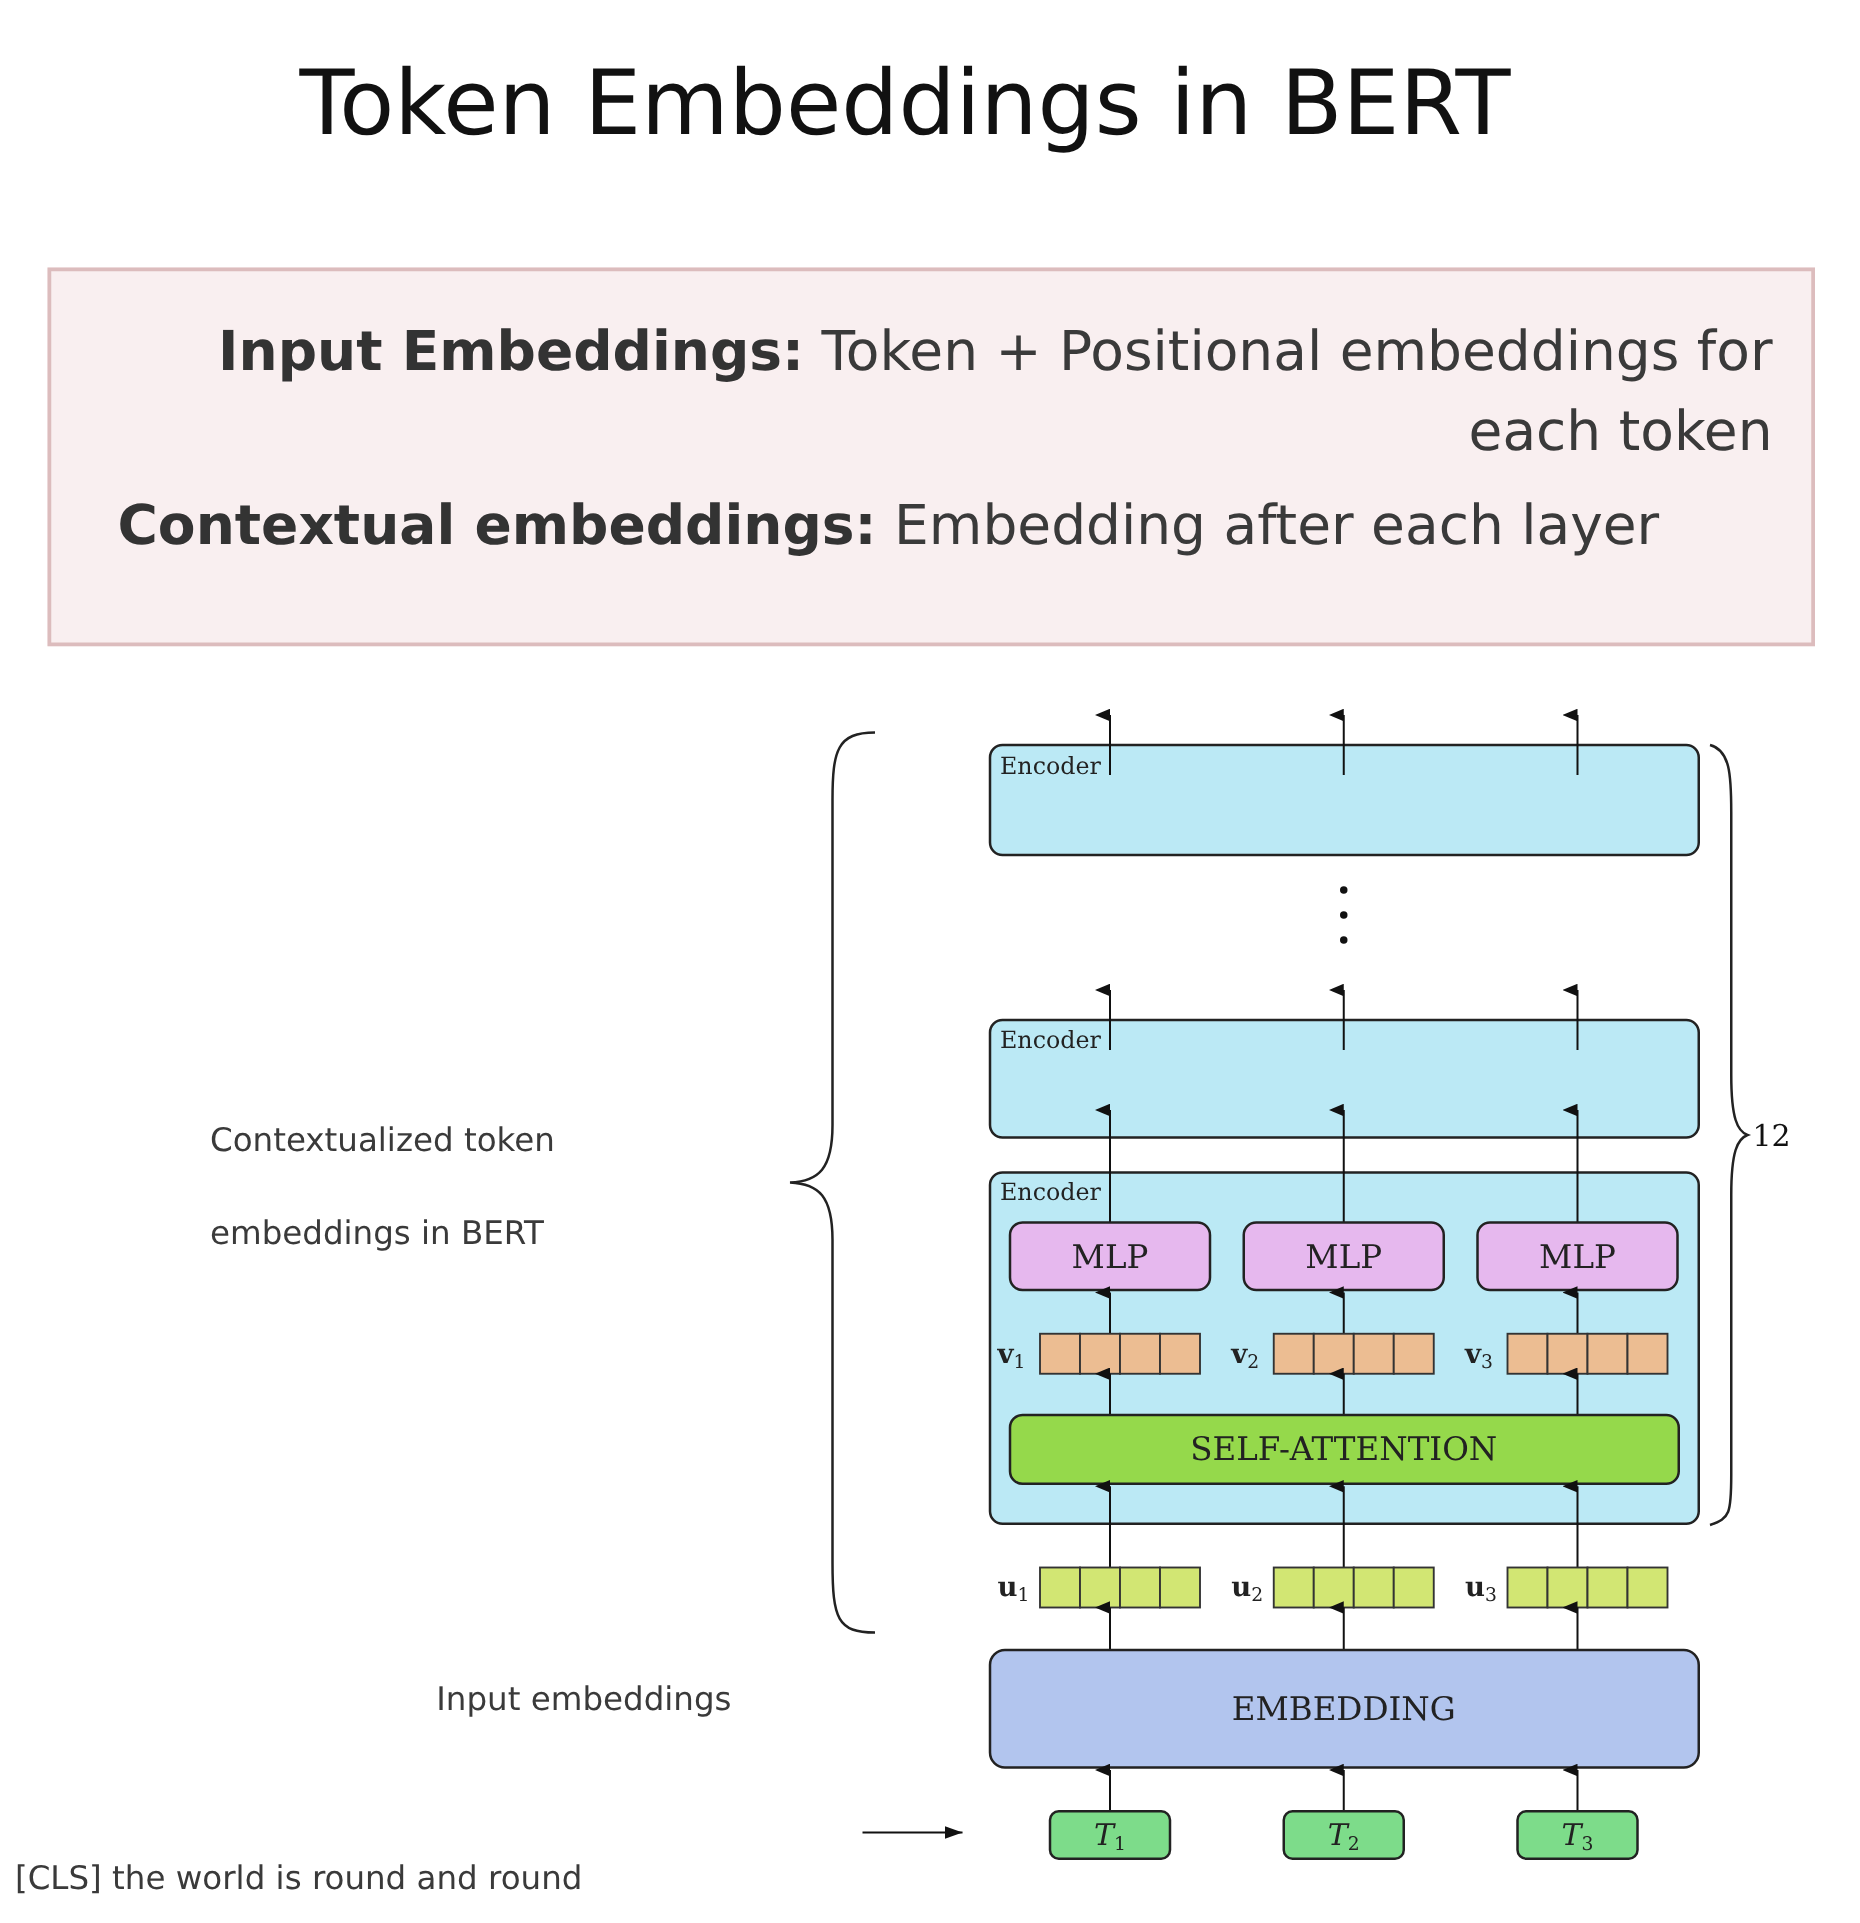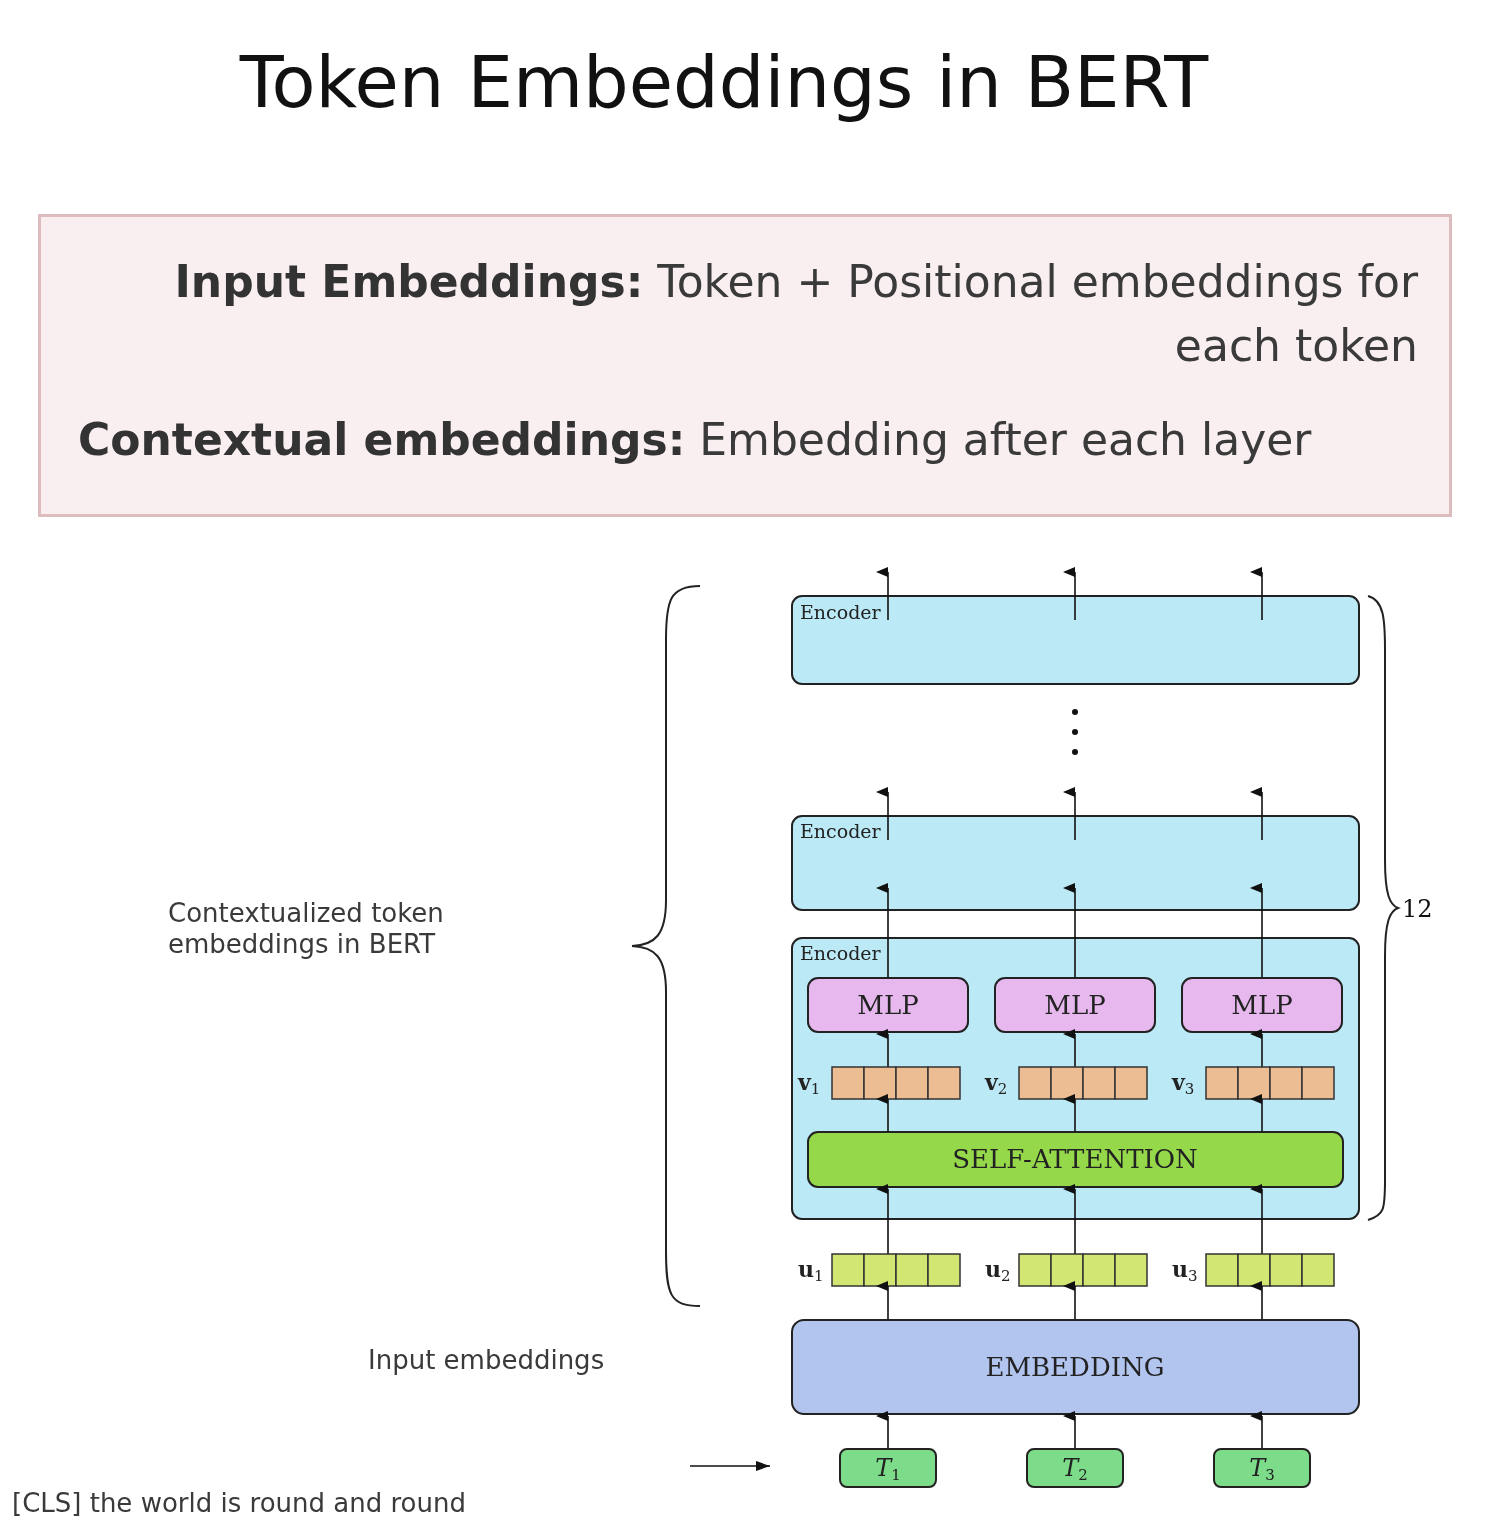--- a/index.html
+++ b/index.html
@@ -2,37 +2,37 @@
 <html><head>
 <meta charset="utf-8">
 <style>
   html, body { margin:0; padding:0; background:#ffffff; }
   body { width:1488px; height:1538px; position:relative; overflow:hidden; font-family:"DejaVu Sans", sans-serif; }
   .title { position:absolute; left:0; top:40px; width:1448px; text-align:center; font-size:72px; color:#111; letter-spacing:0px; }
   .defbox { position:absolute; left:38px; top:214px; width:1414px; height:303px; background:#f9eff0; border:3px solid #dcbcbd; box-sizing:border-box; }
   .defline { position:absolute; left:38px; font-size:44px; color:#3a3a3a; line-height:64px; }
   .defline b { color:#333; font-weight:bold; }
   #def1 { top:250px; width:1340px;text-align:right; }
-  #def2 { top:408px; }
+  #def2 { top:389px;margin-left:16px; }
   .lbl { position:absolute; font-size:26px; color:#3a3a3a; }
   svg { position:absolute; left:0; top:0; }
   .serif { font-family:"DejaVu Serif", "Liberation Serif", serif; }
 </style>
 </head>
 <body>
 
 <div class="title">Token Embeddings in BERT</div>
 
 <div class="defbox"></div>
 <div class="defline" id="def1" style="left:78px;"><b>Input Embeddings:</b><span> Token + Positional embeddings for each token</span></div>
 <div class="defline" id="def2" style="left:78px;"><b>Contextual embeddings:</b><span> Embedding after each layer</span></div>
 
 <div class="lbl" style="left:168px; top:898px;">Contextualized  token</div>
-<div class="lbl" style="left:168px; top:929px;">embeddings in BERT</div>
-<div class="lbl" style="left:368px; top:1345px;">Input embeddings</div>
+<div class="lbl" style="left:168px; top:972px;">embeddings in BERT</div>
+<div class="lbl" style="left:349px; top:1345px;">Input embeddings</div>
 <div class="lbl" style="left:12px; top:1488px;">[CLS] the world is round and round</div>
 
 <svg width="1488" height="1538" viewBox="0 0 1488 1538">
   <defs>
     <marker id="ah" markerWidth="10" markerHeight="12" refX="5" refY="12" orient="auto-start-reverse" markerUnits="userSpaceOnUse">
       <path d="M0,12 L5,0 L10,12 Z" fill="#111"></path>
     </marker>
     <marker id="ahr" markerWidth="14" markerHeight="10" refX="14" refY="5" orient="0" markerUnits="userSpaceOnUse">
       <path d="M0,0 L14,5 L0,10 Z" fill="#111"></path>
     </marker>

